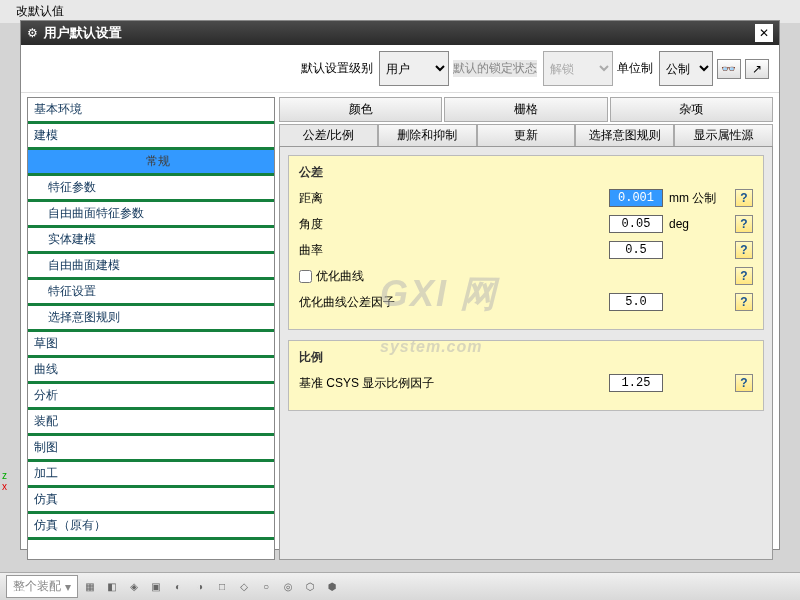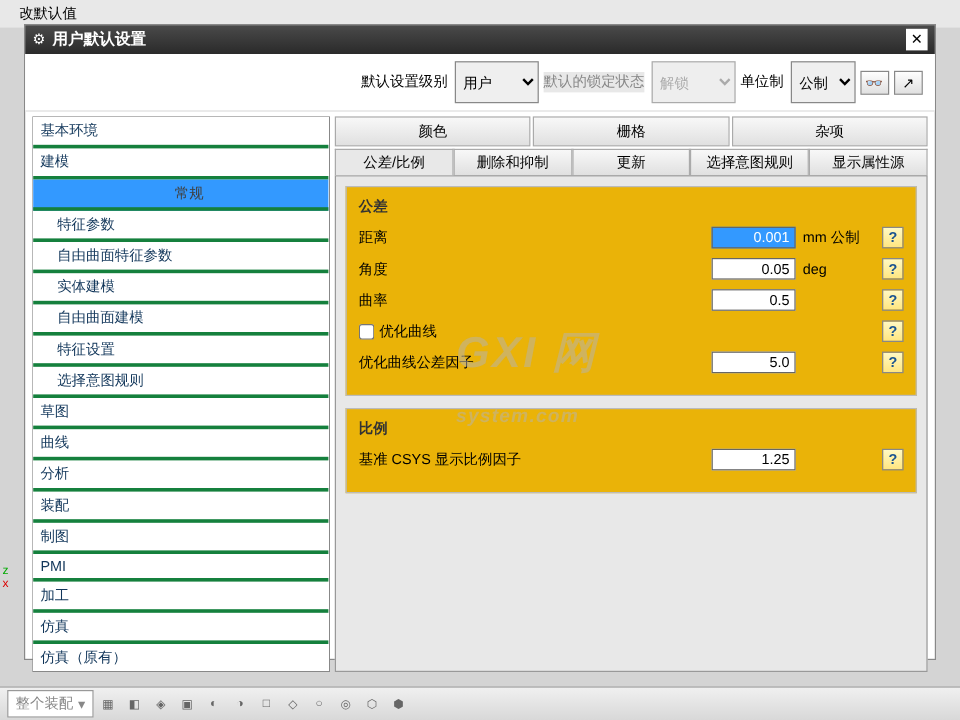--- a/index.html
+++ b/index.html
@@ -21,25 +21,25 @@
 .tree-item { padding: 3px 6px; cursor: pointer; color: #11365a; border-bottom: 3px solid #15803d; }
 .tree-item.lvl1 { padding-left: 20px; }
 .tree-item.selected { background: #3399ff; color: #404040; text-align: center; }
 .main { flex: 1; margin: 4px 6px 4px 4px; display: flex; flex-direction: column; }
 .tabs-row1 { display: flex; gap: 2px; margin-bottom: 2px; }
 .tabs-row1 .tab { flex: 1; text-align: center; padding: 3px 0; border: 1px solid #aaa; background: linear-gradient(#f8f8f8,#e0e0e0); cursor: pointer; font-size: 12px; }
 .tabs-row2 { display: flex; }
 .tabs-row2 .tab { flex: 1; text-align: center; padding: 2px 0; border: 1px solid #aaa; background: linear-gradient(#f8f8f8,#e0e0e0); cursor: pointer; font-size: 12px; border-bottom: none; }
 .tabs-row2 .tab.active { background: #e8e8e8; font-weight: normal; position: relative; }
 .panel { flex: 1; border: 1px solid #999; background: #e8e8e8; padding: 8px; overflow-y: auto; }
-.group { border: 1px solid #bbb; background: #eab308; padding: 8px 10px 10px; margin-bottom: 10px; }
+.group { border: 1px solid #bbb; background: #fef9c3; padding: 8px 10px 10px; margin-bottom: 10px; }
 .group-title { font-weight: bold; margin-bottom: 8px; color: #333; }
 .row { display: flex; align-items: center; margin-bottom: 8px; gap: 6px; }
 .row .label { flex: 1; }
-.row input[type="text"] { width: 70px; text-align: right; border: 1px solid #666; padding: 1px 4px; font-family: Liberation Sans, sans-serif; font-size: 12px; background: #fff; }
+.row input[type="text"] { width: 54px; text-align: center; border: 1px solid #666; padding: 1px 4px; font-family: Liberation Mono, monospace; font-size: 12px; background: #fff; }
 .row input[type="text"].hl { background: #3399ff; color: #fff; }
 .unit { width: 60px; font-size: 12px; }
 .help { width: 18px; height: 18px; border: 1px solid #888; background: linear-gradient(#fff9c4,#ffe680); display: inline-flex; align-items: center; justify-content: center; cursor: pointer; color: #1a5490; font-weight: bold; }
 .chk { display: flex; align-items: center; gap: 4px; }
 .watermark { position: absolute; left: 380px; top: 270px; font-size: 36px; font-weight: bold; color: rgba(180,180,180,0.5); font-style: italic; pointer-events: none; letter-spacing: 2px; }
 .watermark .sub { font-size: 16px; letter-spacing: 1px; }
 .bottom-icons { position: absolute; bottom: 0; left: 0; right: 0; height: 28px; background: linear-gradient(#f0f0f0,#d8d8d8); border-top: 1px solid #aaa; display: flex; align-items: center; padding: 0 6px; gap: 2px; }
 .bottom-icons .drop { border: 1px solid #999; background: #fff; padding: 2px 6px; display: flex; align-items: center; gap: 4px; font-size: 12px; color: #888; }
 .bottom-icons .tb { width: 20px; height: 20px; display: inline-flex; align-items: center; justify-content: center; font-size: 10px; color: #666; }
 .side-axis { position: absolute; left: 2px; top: 470px; font-size: 10px; }
@@ -77,21 +77,20 @@
         <div class="tree-item lvl1">自由曲面特征参数</div>
         <div class="tree-item lvl1">实体建模</div>
         <div class="tree-item lvl1">自由曲面建模</div>
         <div class="tree-item lvl1">特征设置</div>
         <div class="tree-item lvl1">选择意图规则</div>
         <div class="tree-item lvl0">草图</div>
         <div class="tree-item lvl0">曲线</div>
         <div class="tree-item lvl0">分析</div>
         <div class="tree-item lvl0">装配</div>
         <div class="tree-item lvl0">制图</div>
-        <div class="tree-item lvl0">PMI</div>
         <div class="tree-item lvl0">加工</div>
         <div class="tree-item lvl0">仿真</div>
         <div class="tree-item lvl0">仿真（原有）</div>
       </div>
 
     <div class="main">
       <div class="tabs-row1" id="tabs1">
           <div class="tab">颜色</div>
           <div class="tab">栅格</div>
           <div class="tab">杂项</div>

